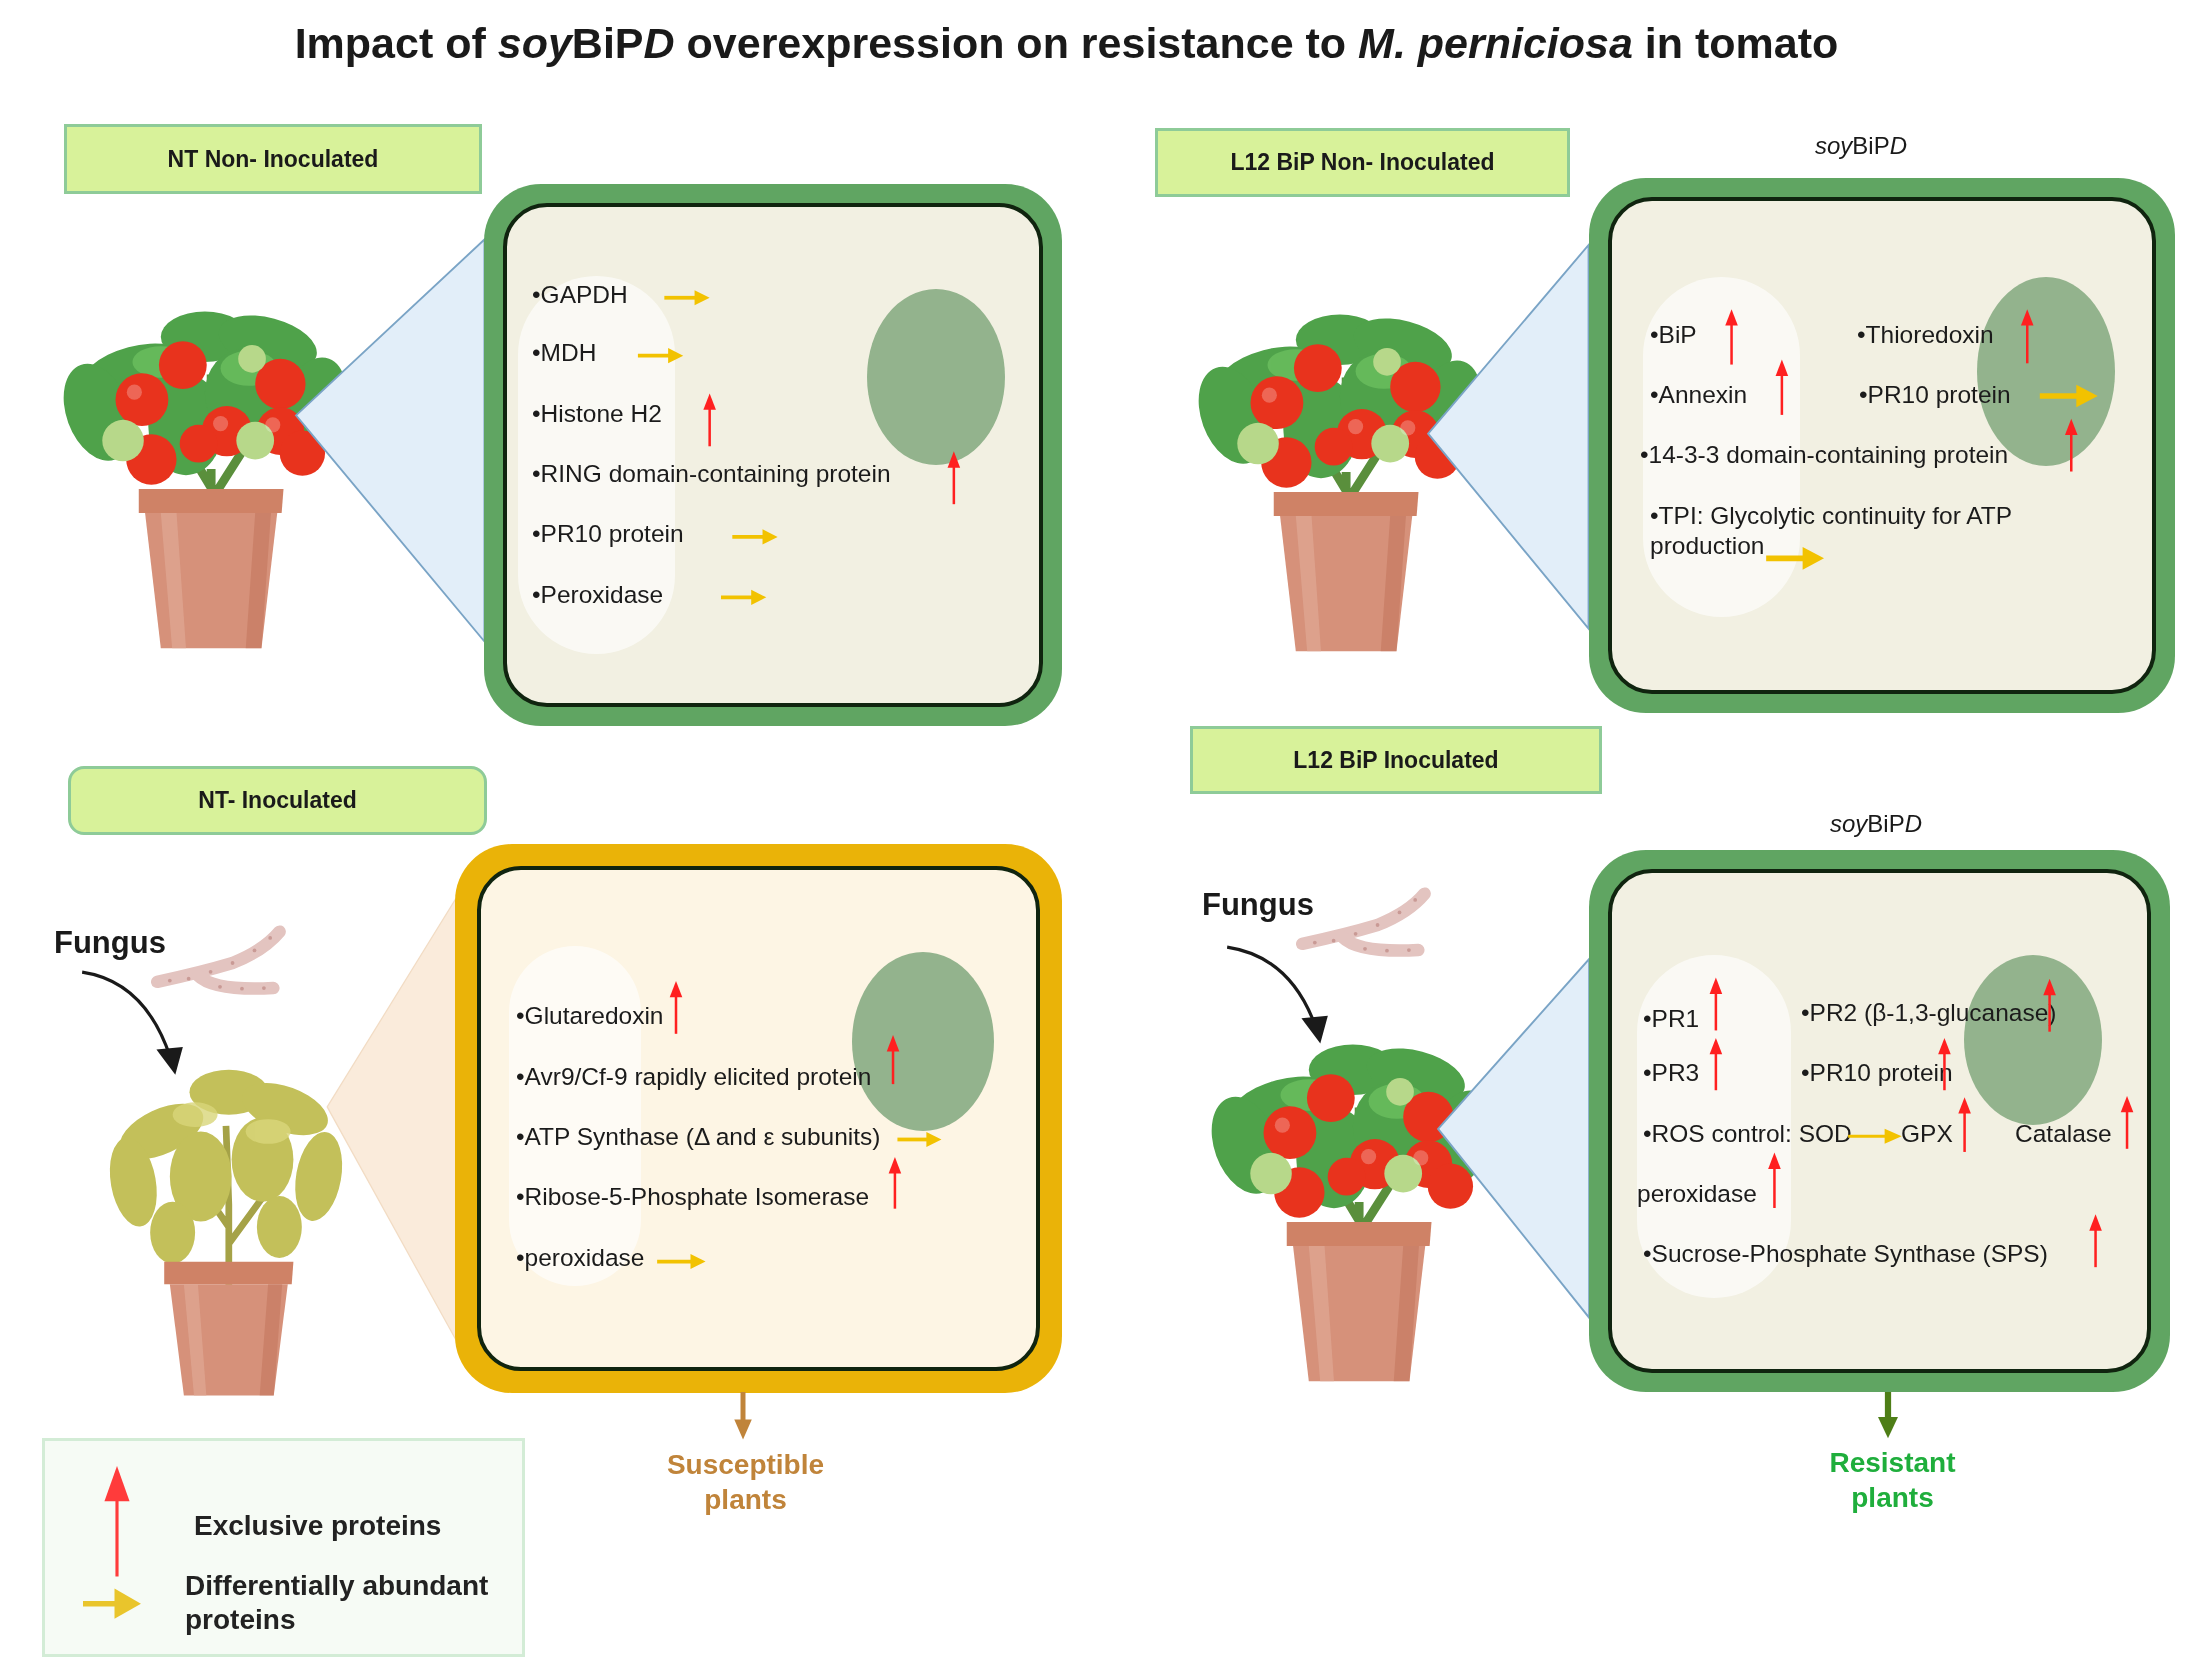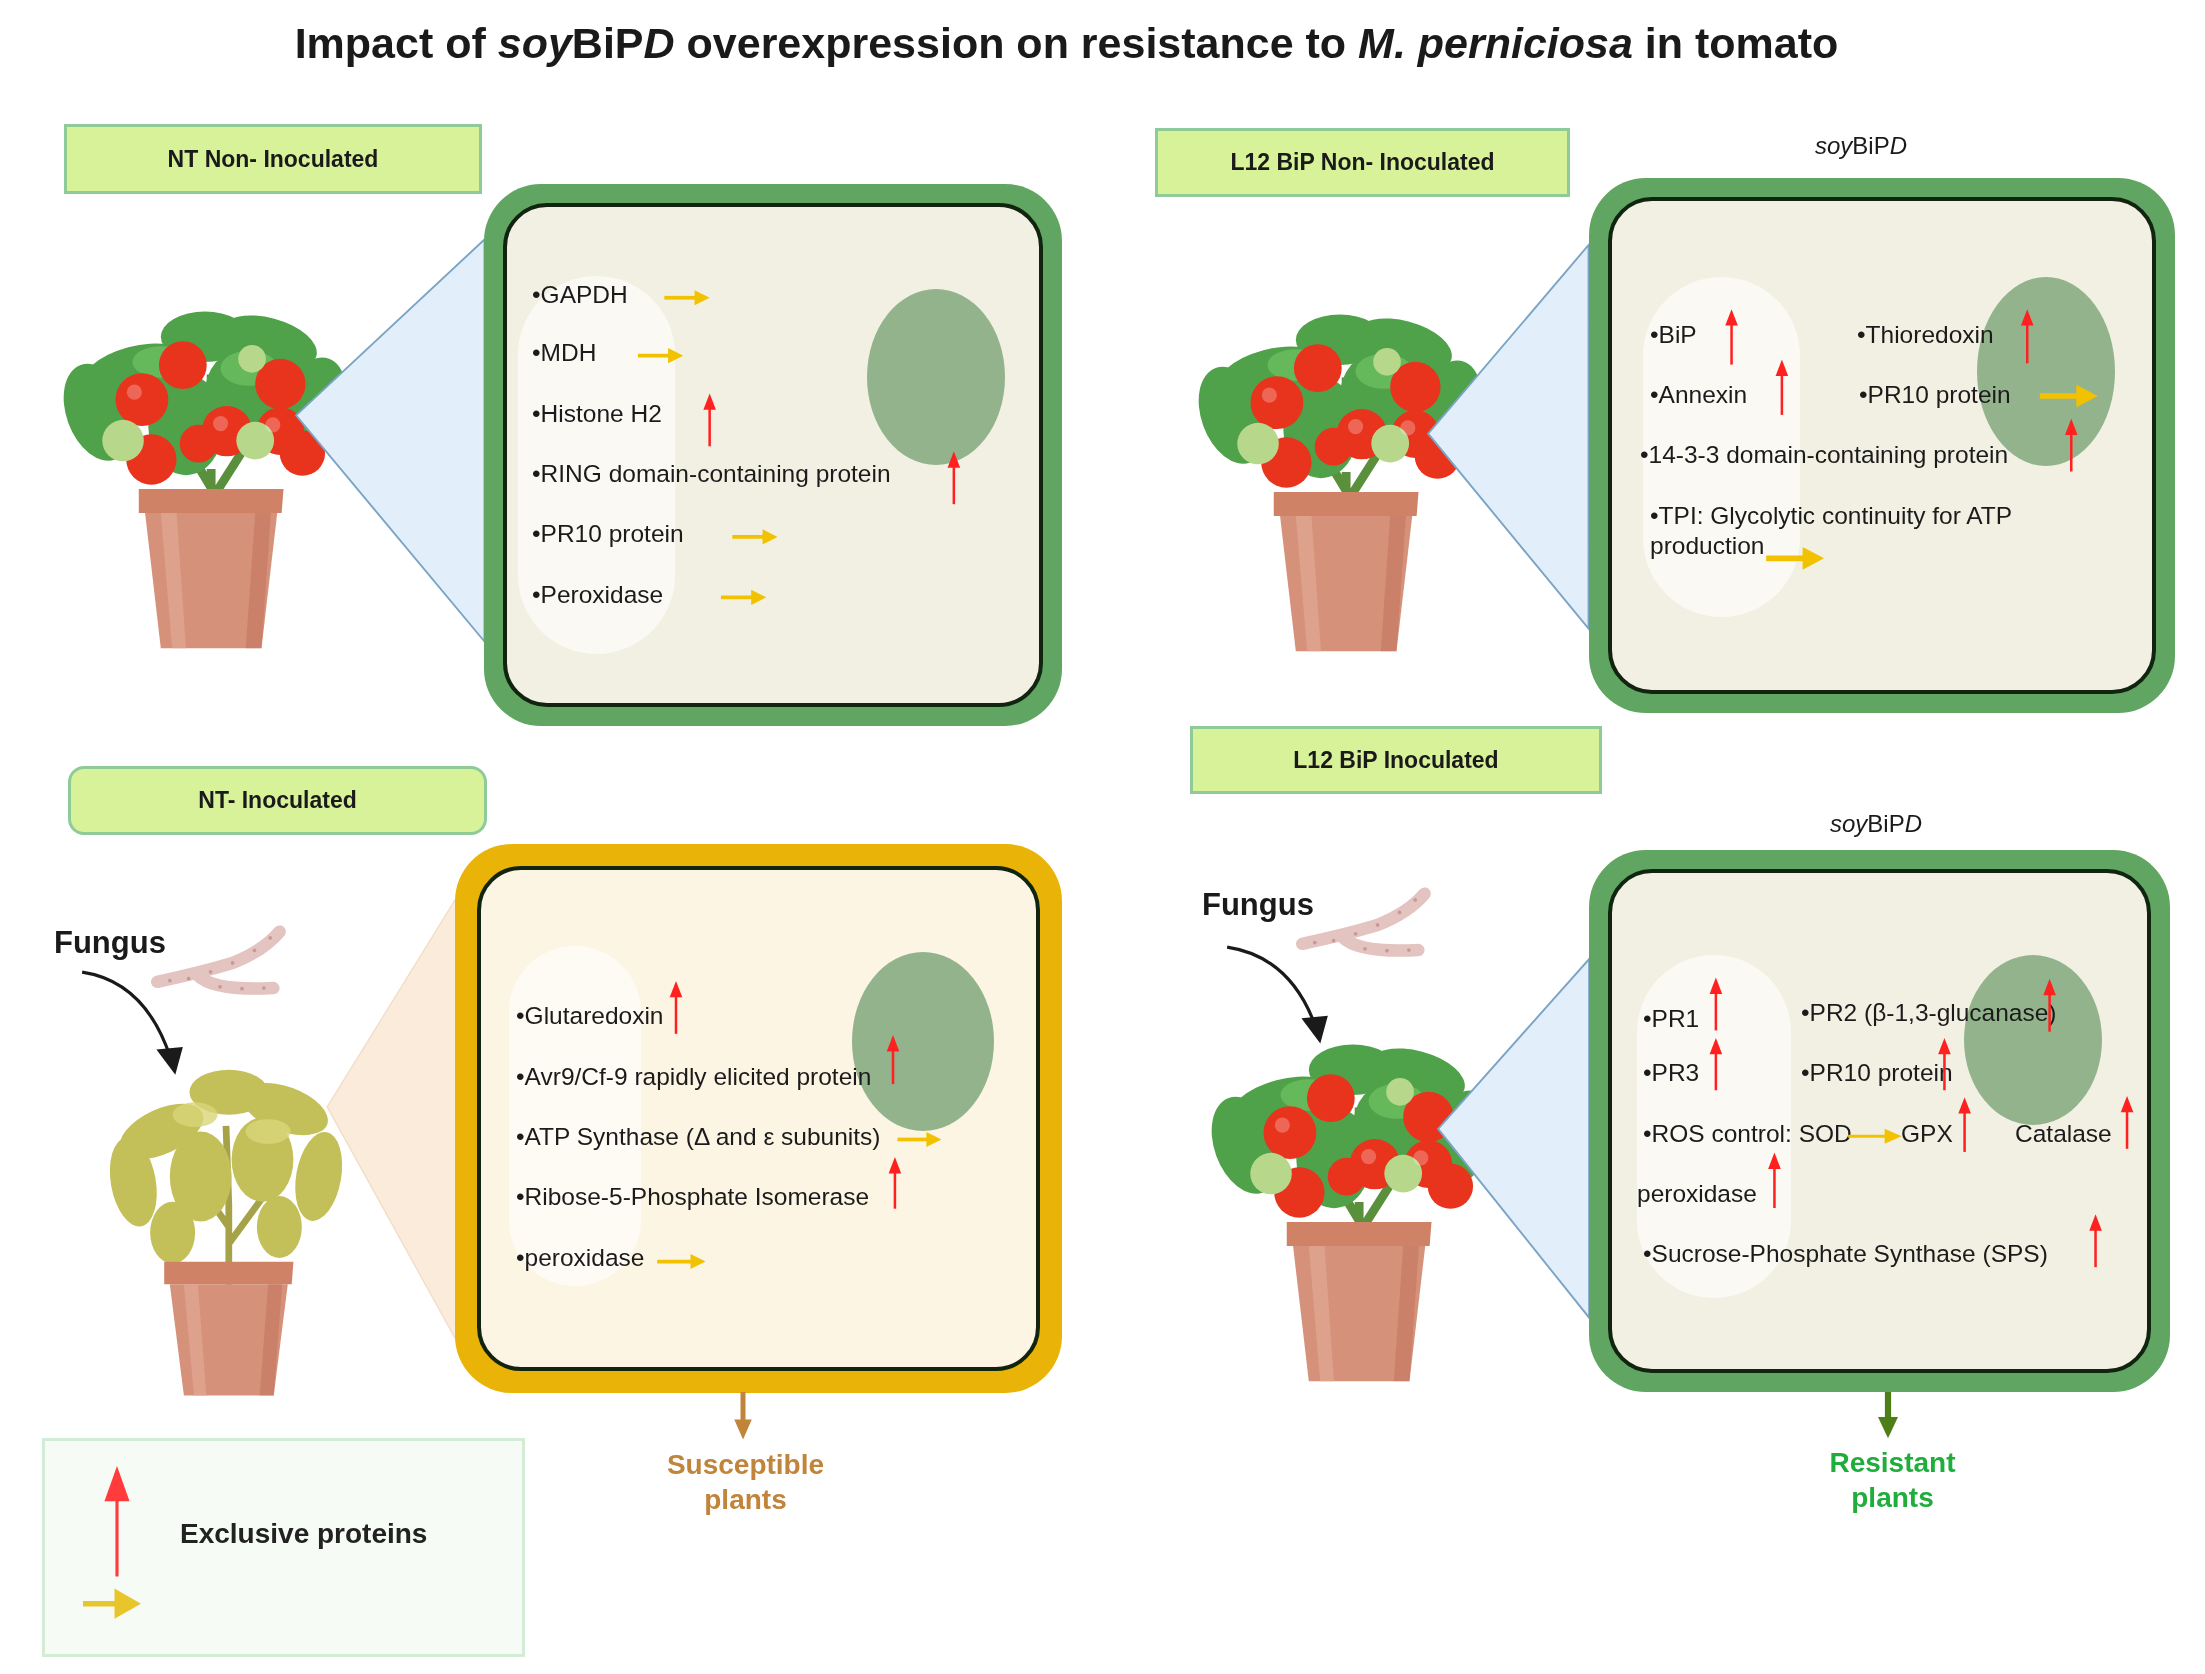--- a/index.html
+++ b/index.html
@@ -321,19 +321,23 @@
 <div class="abs outcome" style="left:1798px; top:1445px; width:189px; color:#1fae3c;">
   <div>Resistant</div>
   <div>plants</div>
 </div>
 
 <div class="abs legend" style="left:42px; top:1438px; width:483px; height:219px;">
   <svg class="abs" style="left:53px; top:25px;" width="38" height="113" viewBox="0 0 60 180">
     <line x1="30" y1="176" x2="30" y2="50" stroke="#ff3b3b" stroke-width="5"></line>
     <polygon points="10,56 30,0 50,56" fill="#ff3b3b"></polygon>
   </svg>
-  <div class="legend-text" style="left:135px; top:68px;margin-top:8px;">Exclusive proteins</div>
+  <div class="legend-text" style="left:149px; top:68px;">Exclusive proteins</div>
   <svg class="abs" style="left:38px; top:145px;" width="63" height="38" viewBox="0 0 100 60">
     <line x1="0" y1="28" x2="55" y2="28" stroke="#e9c52c" stroke-width="9"></line>
     <polygon points="50,4 92,28 50,52" fill="#e9c52c"></polygon>
   </svg>
+  <div class="legend-text" style="left:140px; top:128px;">
+    <div>Differentially abundant</div>
+    <div>proteins</div>
+  </div>
 </div>
 
 
 </body></html>

